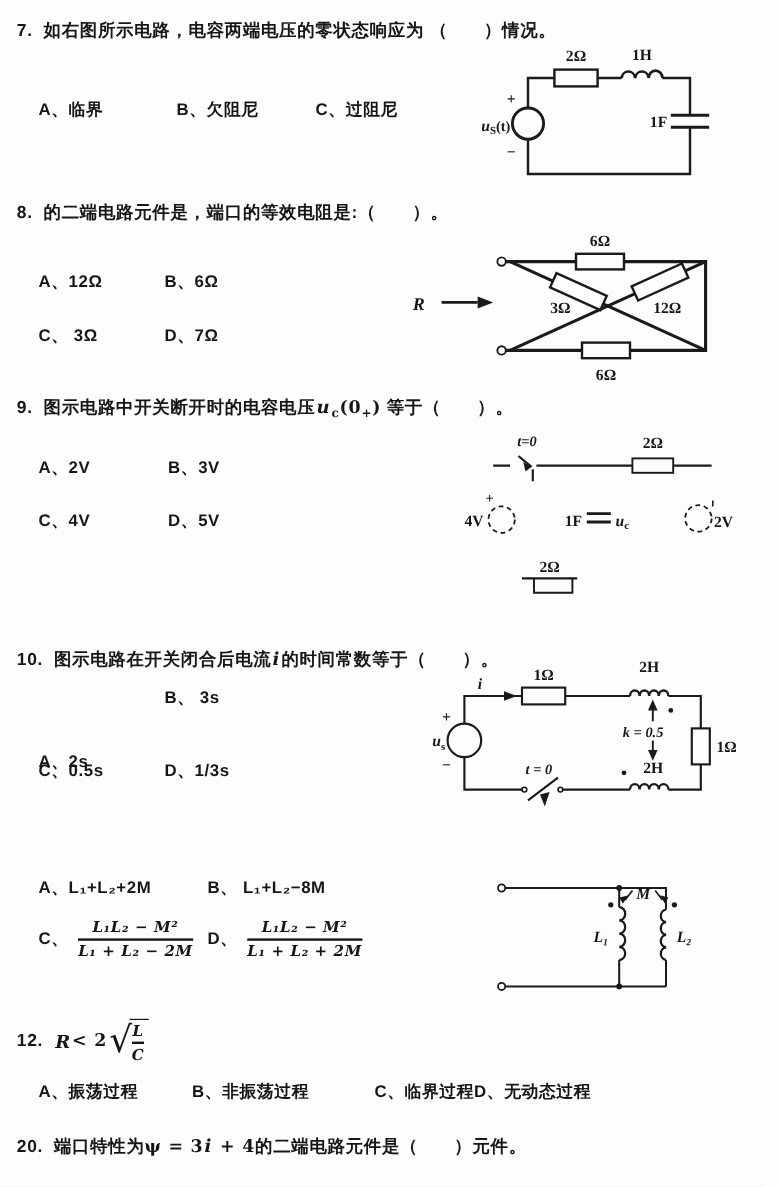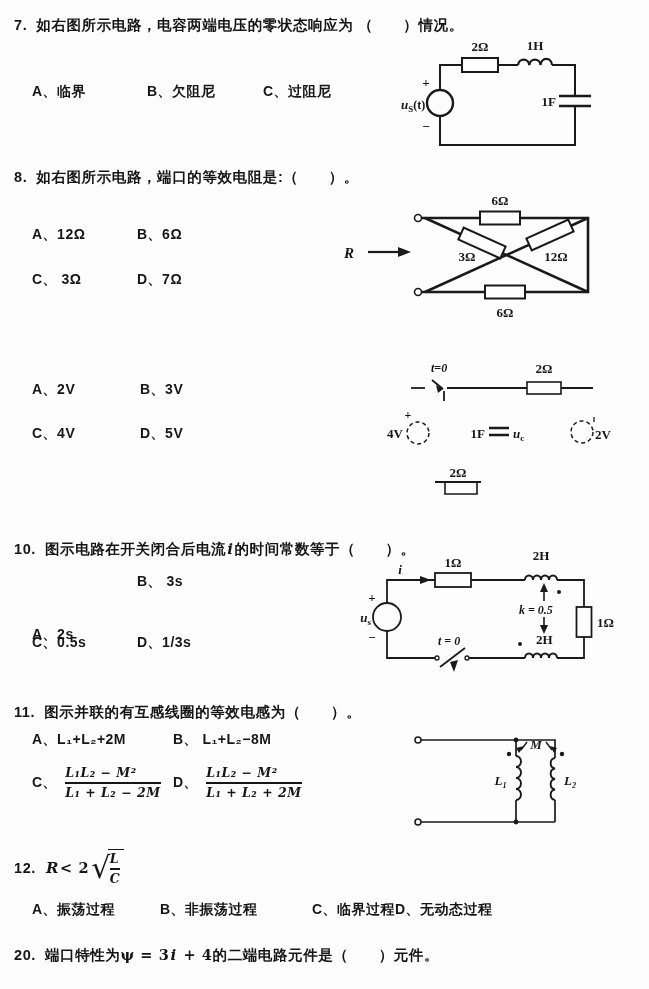--- a/index.html
+++ b/index.html
@@ -6,21 +6,21 @@
   .page{position:relative;width:649px;height:989px;background:#fdfdfd;overflow:hidden;
         font-family:"Liberation Sans","DejaVu Sans",sans-serif;color:#161616;}
   .qline{position:absolute;font-size:14.5px;font-weight:600;letter-spacing:0.6px;white-space:nowrap;}
   .qflex{display:flex;align-items:center;}
   .qnum{margin-right:9px;}
   .opt{position:absolute;font-size:14px;font-weight:600;letter-spacing:0.5px;white-space:nowrap;}
   .opt-frac{display:flex;align-items:center;gap:8px;}
   .mvar{font-family:"DejaVu Serif",serif;font-style:italic;font-weight:600;font-size:15px;padding:0 1px;}
   .mexp{font-family:"DejaVu Serif",serif;font-weight:600;font-size:14.5px;}
   sub.msub{font-family:"DejaVu Serif",serif;font-size:10px;font-weight:600;}
-  .frac{display:inline-flex;flex-direction:column;align-items:flex-start;vertical-align:middle;
+  .frac{display:inline-flex;flex-direction:column;align-items:center;vertical-align:middle;
         font-family:"DejaVu Serif",serif;font-style:italic;font-weight:600;font-size:12.5px;line-height:1.15;}
   .fbar{align-self:stretch;height:1.5px;background:#161616;margin:2px 0;}
   .sqrt{display:inline-flex;align-items:center;vertical-align:middle;margin:0 2px;}
   .radsign{font-family:"DejaVu Sans",sans-serif;font-size:30px;font-weight:400;line-height:0.8;margin-right:-3px;}
   .radicand{border-top:1.7px solid #161616;padding:2px 4px 0 2px;}
   svg.circ{position:absolute;}
   svg text{fill:#161616;}
   .svgl{font:700 13px "Liberation Serif",serif;}
   .svgls{font:700 12px "Liberation Serif",serif;}
   .svgi{font:italic 700 13px "Liberation Serif",serif;}
@@ -49,21 +49,21 @@
     </g>
     <text class="svgl" x="80" y="16" text-anchor="middle">2Ω</text>
     <text class="svgl" x="135" y="15" text-anchor="middle">1H</text>
     <text class="svgl" x="156" y="71" text-anchor="end">1F</text>
     <text class="svgl" x="26" y="52" text-anchor="middle">+</text>
     <text class="svgl" x="26" y="96" text-anchor="middle">−</text>
     <text x="1" y="74"><tspan class="svgi">u</tspan><tspan class="svgsub" dy="3">S</tspan><tspan class="svgls" dy="-3">(t)</tspan></text>
   </svg>
 
   <div class="qline" style="left:14px;top:168px">
-    <span class="qnum">8.</span><span>如右图所示电路，端口的等效电阻是:（　　）。</span>
+    <span class="qnum">8.</span><span>的二端电路元件是，端口的等效电阻是:（　　）。</span>
   </div>
   <span class="opt" style="left:32px;top:226px">A、12Ω</span>
   <span class="opt" style="left:137px;top:226px">B、6Ω</span>
   <span class="opt" style="left:32px;top:271px">C、 3Ω</span>
   <span class="opt" style="left:137px;top:271px">D、7Ω</span>
 
   <svg class="circ" style="left:330px;top:185px" width="319" height="140" viewBox="0 0 319 140">
     <g stroke="#1a1a1a" fill="none" stroke-width="2.6">
       <path d="M91,33 H150 M190,33 H258 V107 H195 M155,107 H91"></path>
       <path d="M95,33 L258,107"></path>
@@ -77,20 +77,23 @@
     <circle cx="88" cy="107" r="3.5" fill="#fdfdfd" stroke="#1a1a1a" stroke-width="1.6"></circle>
     <line x1="38" y1="67" x2="68" y2="67" stroke="#1a1a1a" stroke-width="2.2"></line>
     <polygon points="68,62 81,67 68,72" fill="#1a1a1a"></polygon>
     <text class="svgi" x="14" y="73" style="font-size:15px">R</text>
     <text class="svgl" x="170" y="20" text-anchor="middle">6Ω</text>
     <text class="svgl" x="137" y="76" text-anchor="middle">3Ω</text>
     <text class="svgl" x="226" y="76" text-anchor="middle">12Ω</text>
     <text class="svgl" x="175" y="132" text-anchor="middle">6Ω</text>
   </svg>
 
+  <div class="qline" style="left:14px;top:330px">
+    <span class="qnum">9.</span><span>图示电路中开关断开时的电容电压</span><span class="mvar">u</span><sub class="msub">c</sub><span class="mexp">(0</span><sub class="msub">+</sub><span class="mexp">)</span><span> 等于（　　）。</span>
+  </div>
   <span class="opt" style="left:32px;top:381px">A、2V</span>
   <span class="opt" style="left:140px;top:381px">B、3V</span>
   <span class="opt" style="left:32px;top:425px">C、4V</span>
   <span class="opt" style="left:140px;top:425px">D、5V</span>
 
   <svg class="circ" style="left:385px;top:355px" width="264" height="150" viewBox="0 0 264 150">
     <g stroke="#1a1a1a" fill="none" stroke-width="1.8">
       <path d="M26,33 H40"></path>
       <path d="M47,25 L58,34 M59,36 V46"></path>
       <path d="M62,33 H142 M176,33 H208"></path>
@@ -146,23 +149,20 @@
     <text class="svgl" x="14" y="97" text-anchor="middle">−</text>
     <text class="svgi" x="42" y="29" text-anchor="middle">i</text>
     <text class="svgl" x="95" y="22" text-anchor="middle">1Ω</text>
     <text class="svgl" x="183" y="15" text-anchor="middle">2H</text>
     <text class="svgis" x="161" y="69">k = 0.5</text>
     <text class="svgl" x="178" y="99">2H</text>
     <text class="svgl" x="239" y="82">1Ω</text>
     <text class="svgis" x="80" y="100">t = 0</text>
   </svg>
 
-  <div class="qline" style="left:14px;top:703px">
-    <span class="qnum">11.</span><span>图示并联的有互感线圈的等效电感为（　　）。</span>
-  </div>
   <span class="opt" style="left:32px;top:731px">A、L₁+L₂+2M</span>
   <span class="opt" style="left:173px;top:731px">B、 L₁+L₂−8M</span>
   <div class="opt opt-frac" style="left:32px;top:766px">
     <span>C、</span>
     <span class="frac">
         <span>L₁L₂ − M²</span>
         <span class="fbar"></span>
         <span>L₁ + L₂ − 2M</span>
       </span>
   </div>

